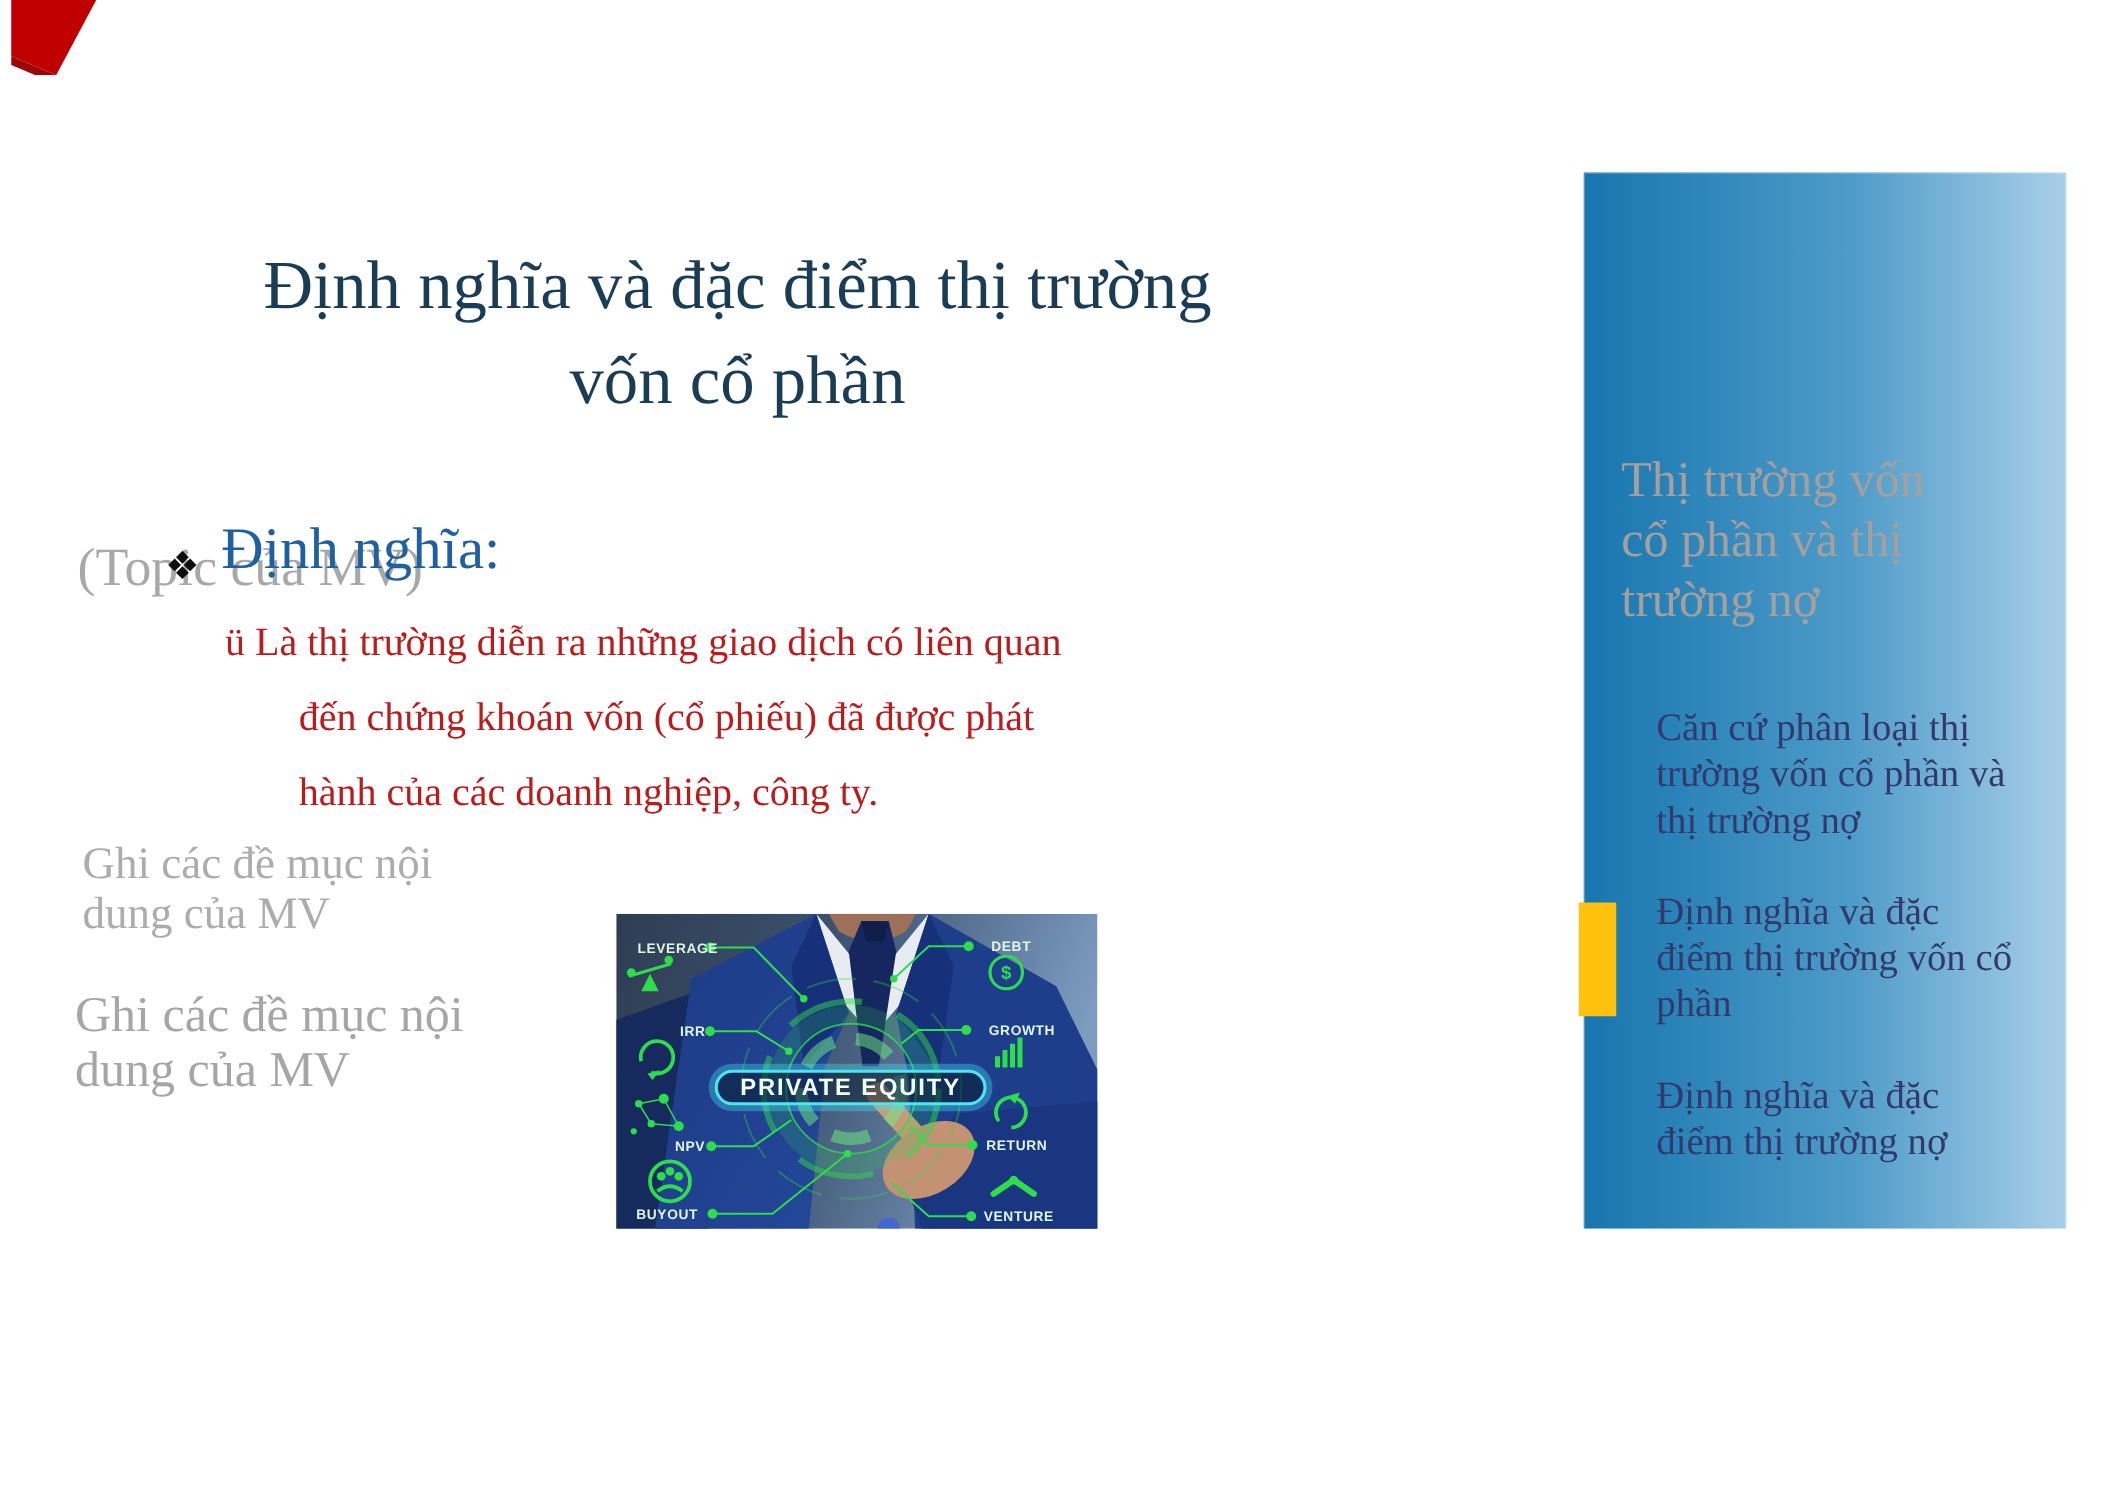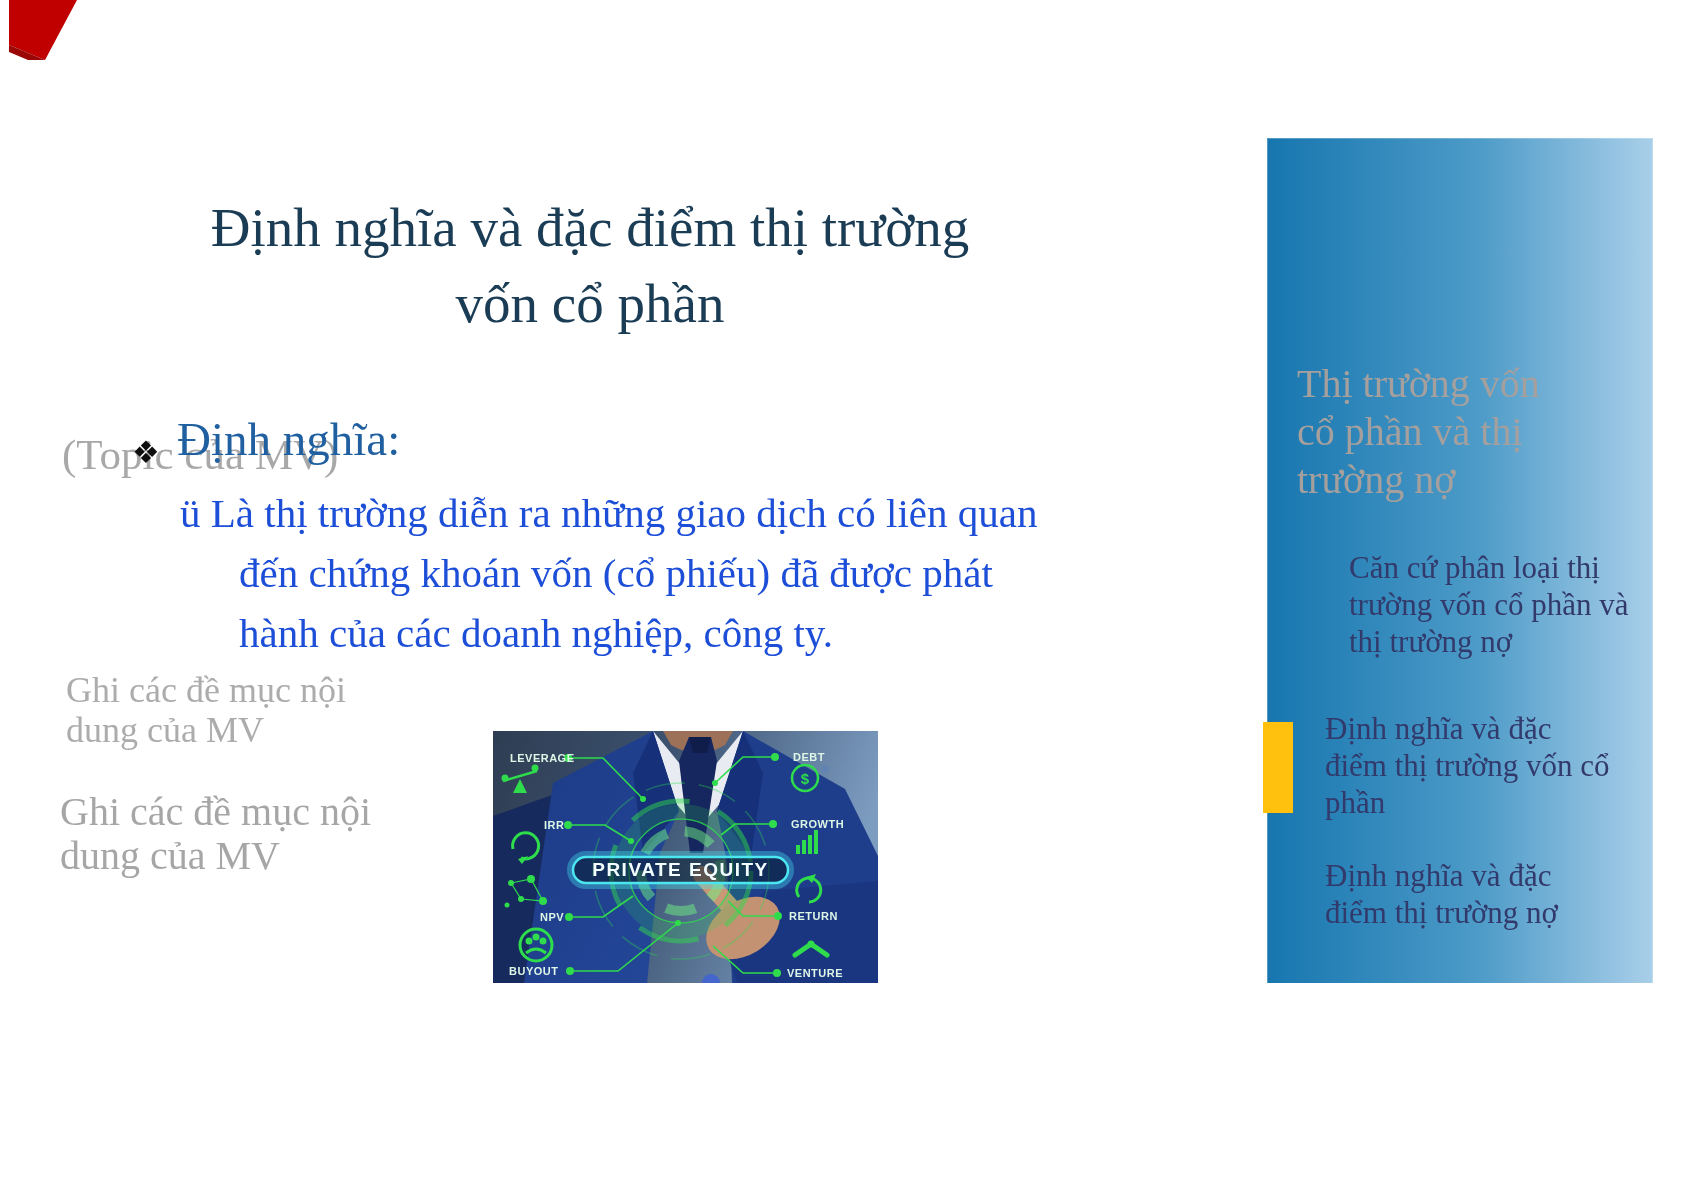--- a/index.html
+++ b/index.html
@@ -17,40 +17,40 @@
          font-size:55px;line-height:76px;color:#1B3C55;}
 
   
   #topic-note{left:62px;top:430px;font-size:43px;color:#A8A8A8;z-index:1;}
 
   
   #diamond-bullet{left:132px;top:434px;font-size:31px;color:#0E0E0E;z-index:2;}
   #definition-heading{left:177px;top:412px;font-size:47px;color:#2060A0;z-index:2;}
 
   
-  #definition-body{left:180px;top:483px;font-size:41px;line-height:60px;color:#1d4ed8;z-index:2;}
+  #definition-body{left:180px;top:483px;font-size:32px;line-height:60px;color:#b91c1c;z-index:2;}
   #definition-body .cont{margin-left:59px;}
 
   
   #note-1{left:66px;top:670px;font-size:36px;line-height:40px;color:#ACACAC;}
   #note-2{left:60px;top:790px;font-size:40px;line-height:44px;color:#A6A6A6;}
 
   
   #photo{left:493px;top:731px;width:385px;height:273px;}
   #photo svg{display:block;}
 
   
   #sidebar{left:1267px;top:138px;width:386px;height:867px;
            background:linear-gradient(to right,#1776AF 0%,#4D9BC8 55%,#A9CFE9 100%);
            box-shadow:inset 0 0 0 1px rgba(255,255,255,.25);}
   #sidebar-title{position:absolute;left:30px;top:222px;width:340px;
                  font-size:40px;line-height:48px;color:#A5A09E;}
   .sidebar-item{position:absolute;left:58px;width:312px;
                 font-size:31px;line-height:37px;color:#32396B;}
-  #sidebar-item-1{top:411px;margin-left:24px;}
+  #sidebar-item-1{top:425px;}
   #sidebar-item-2{top:572px;}
   #sidebar-item-3{top:719px;}
   #active-marker{left:1263px;top:722px;width:30px;height:91px;background:#FFC10D;z-index:3;}
 
   
   #page-number{left:1534px;top:1010px;font-size:34px;color:#23356B;}
   #bottom-bar{left:0;top:1185px;width:326px;height:6px;background:#000000;}
   #tiny-mark{left:486px;top:1185px;width:3px;height:4px;background:#4A3F9F;}
 
   

